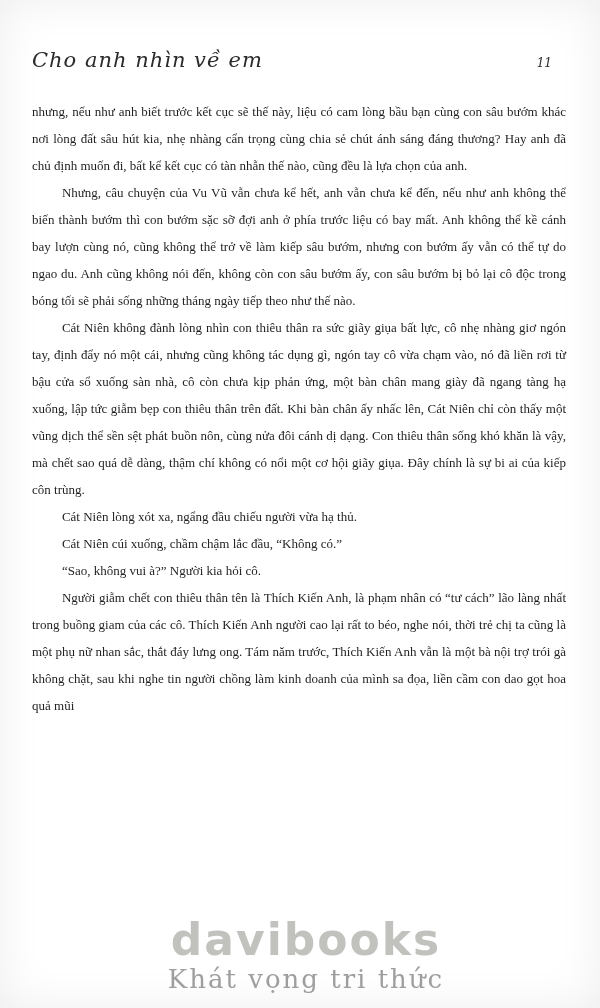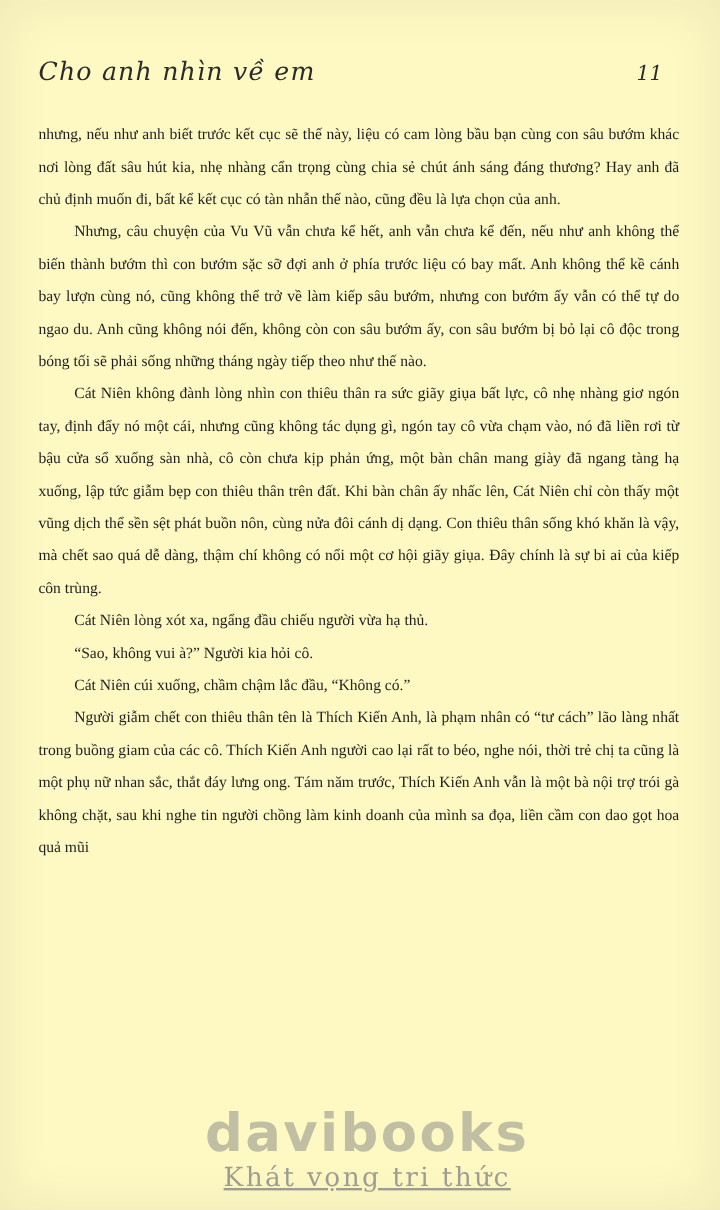--- a/index.html
+++ b/index.html
@@ -10,21 +10,21 @@
     width: 600px;
     height: 1008px;
     background: #efeeea;
     font-family: "Liberation Serif", serif;
   }
   .page {
     position: relative;
     width: 600px;
     height: 1008px;
     box-sizing: border-box;
-    background: #fef9c3;
+    background: #ffffff;
     box-shadow: inset 0 0 46px rgba(0,0,0,0.07);
     padding: 48px 34px 0 32px;
     overflow: hidden;
     color: #242424;
   }
   .page-header {
     display: flex;
     justify-content: space-between;
     align-items: baseline;
     margin-bottom: 26px;
@@ -33,21 +33,21 @@
   .book-title {
     font-family: "DejaVu Serif", serif;
     font-style: italic;
     font-size: 21px;
     letter-spacing: 1px;
     color: #2b2b2b;
   }
   .page-number {
     font-family: "DejaVu Serif", serif;
     font-style: italic;
-    font-size: 17px;
+    font-size: 12px;
     color: #2b2b2b;
   }
   .content {
     font-size: 13px;
     line-height: 27px;
     text-align: justify;
     color: #1f1f1f;
   }
   .content p {
     margin: 0;
@@ -68,45 +68,44 @@
     font-family: "DejaVu Sans", sans-serif;
     font-size: 44px;
     font-weight: bold;
     letter-spacing: 2px;
     color: #8f8f8a;
     opacity: 0.55;
     line-height: 1.0;
   }
   .watermark-tagline {
     font-family: "DejaVu Serif", serif;
-    font-size: 22px;
+    font-size: 26px;
     letter-spacing: 2px;
     color: #87878a;
     opacity: 0.8;
     margin-top: 2px;
-    text-decoration: underline;
   }
 </style>
 </head>
 <body>
 
 <div class="page">
 
   <div class="page-header">
     <span class="book-title">Cho anh nhìn về em</span>
     <span class="page-number">11</span>
   </div>
 
   <div class="content">
     <p class="no-indent">nhưng, nếu như anh biết trước kết cục sẽ thế này, liệu có cam lòng bầu bạn cùng con sâu bướm khác nơi lòng đất sâu hút kia, nhẹ nhàng cẩn trọng cùng chia sẻ chút ánh sáng đáng thương? Hay anh đã chủ định muốn đi, bất kể kết cục có tàn nhẫn thế nào, cũng đều là lựa chọn của anh.</p>
     <p>Nhưng, câu chuyện của Vu Vũ vẫn chưa kể hết, anh vẫn chưa kể đến, nếu như anh không thể biến thành bướm thì con bướm sặc sỡ đợi anh ở phía trước liệu có bay mất. Anh không thể kề cánh bay lượn cùng nó, cũng không thể trở về làm kiếp sâu bướm, nhưng con bướm ấy vẫn có thể tự do ngao du. Anh cũng không nói đến, không còn con sâu bướm ấy, con sâu bướm bị bỏ lại cô độc trong bóng tối sẽ phải sống những tháng ngày tiếp theo như thế nào.</p>
     <p>Cát Niên không đành lòng nhìn con thiêu thân ra sức giãy giụa bất lực, cô nhẹ nhàng giơ ngón tay, định đẩy nó một cái, nhưng cũng không tác dụng gì, ngón tay cô vừa chạm vào, nó đã liền rơi từ bậu cửa sổ xuống sàn nhà, cô còn chưa kịp phản ứng, một bàn chân mang giày đã ngang tàng hạ xuống, lập tức giẫm bẹp con thiêu thân trên đất. Khi bàn chân ấy nhấc lên, Cát Niên chỉ còn thấy một vũng dịch thể sền sệt phát buồn nôn, cùng nửa đôi cánh dị dạng. Con thiêu thân sống khó khăn là vậy, mà chết sao quá dễ dàng, thậm chí không có nổi một cơ hội giãy giụa. Đây chính là sự bi ai của kiếp côn trùng.</p>
     <p>Cát Niên lòng xót xa, ngẩng đầu chiếu người vừa hạ thủ.</p>
+    <p>Cát Niên cúi xuống, chầm chậm lắc đầu, “Không có.”</p>
     <p>“Sao, không vui à?” Người kia hỏi cô.</p>
-    <p>Cát Niên cúi xuống, chầm chậm lắc đầu, “Không có.”</p>
     <p>Người giẫm chết con thiêu thân tên là Thích Kiến Anh, là phạm nhân có “tư cách” lão làng nhất trong buồng giam của các cô. Thích Kiến Anh người cao lại rất to béo, nghe nói, thời trẻ chị ta cũng là một phụ nữ nhan sắc, thắt đáy lưng ong. Tám năm trước, Thích Kiến Anh vẫn là một bà nội trợ trói gà không chặt, sau khi nghe tin người chồng làm kinh doanh của mình sa đọa, liền cầm con dao gọt hoa quả mũi</p>
   </div>
 
   <div class="watermark">
     <div class="watermark-logo">davibooks</div>
     <div class="watermark-tagline">Khát vọng tri thức</div>
   </div>
 
 </div>
 

